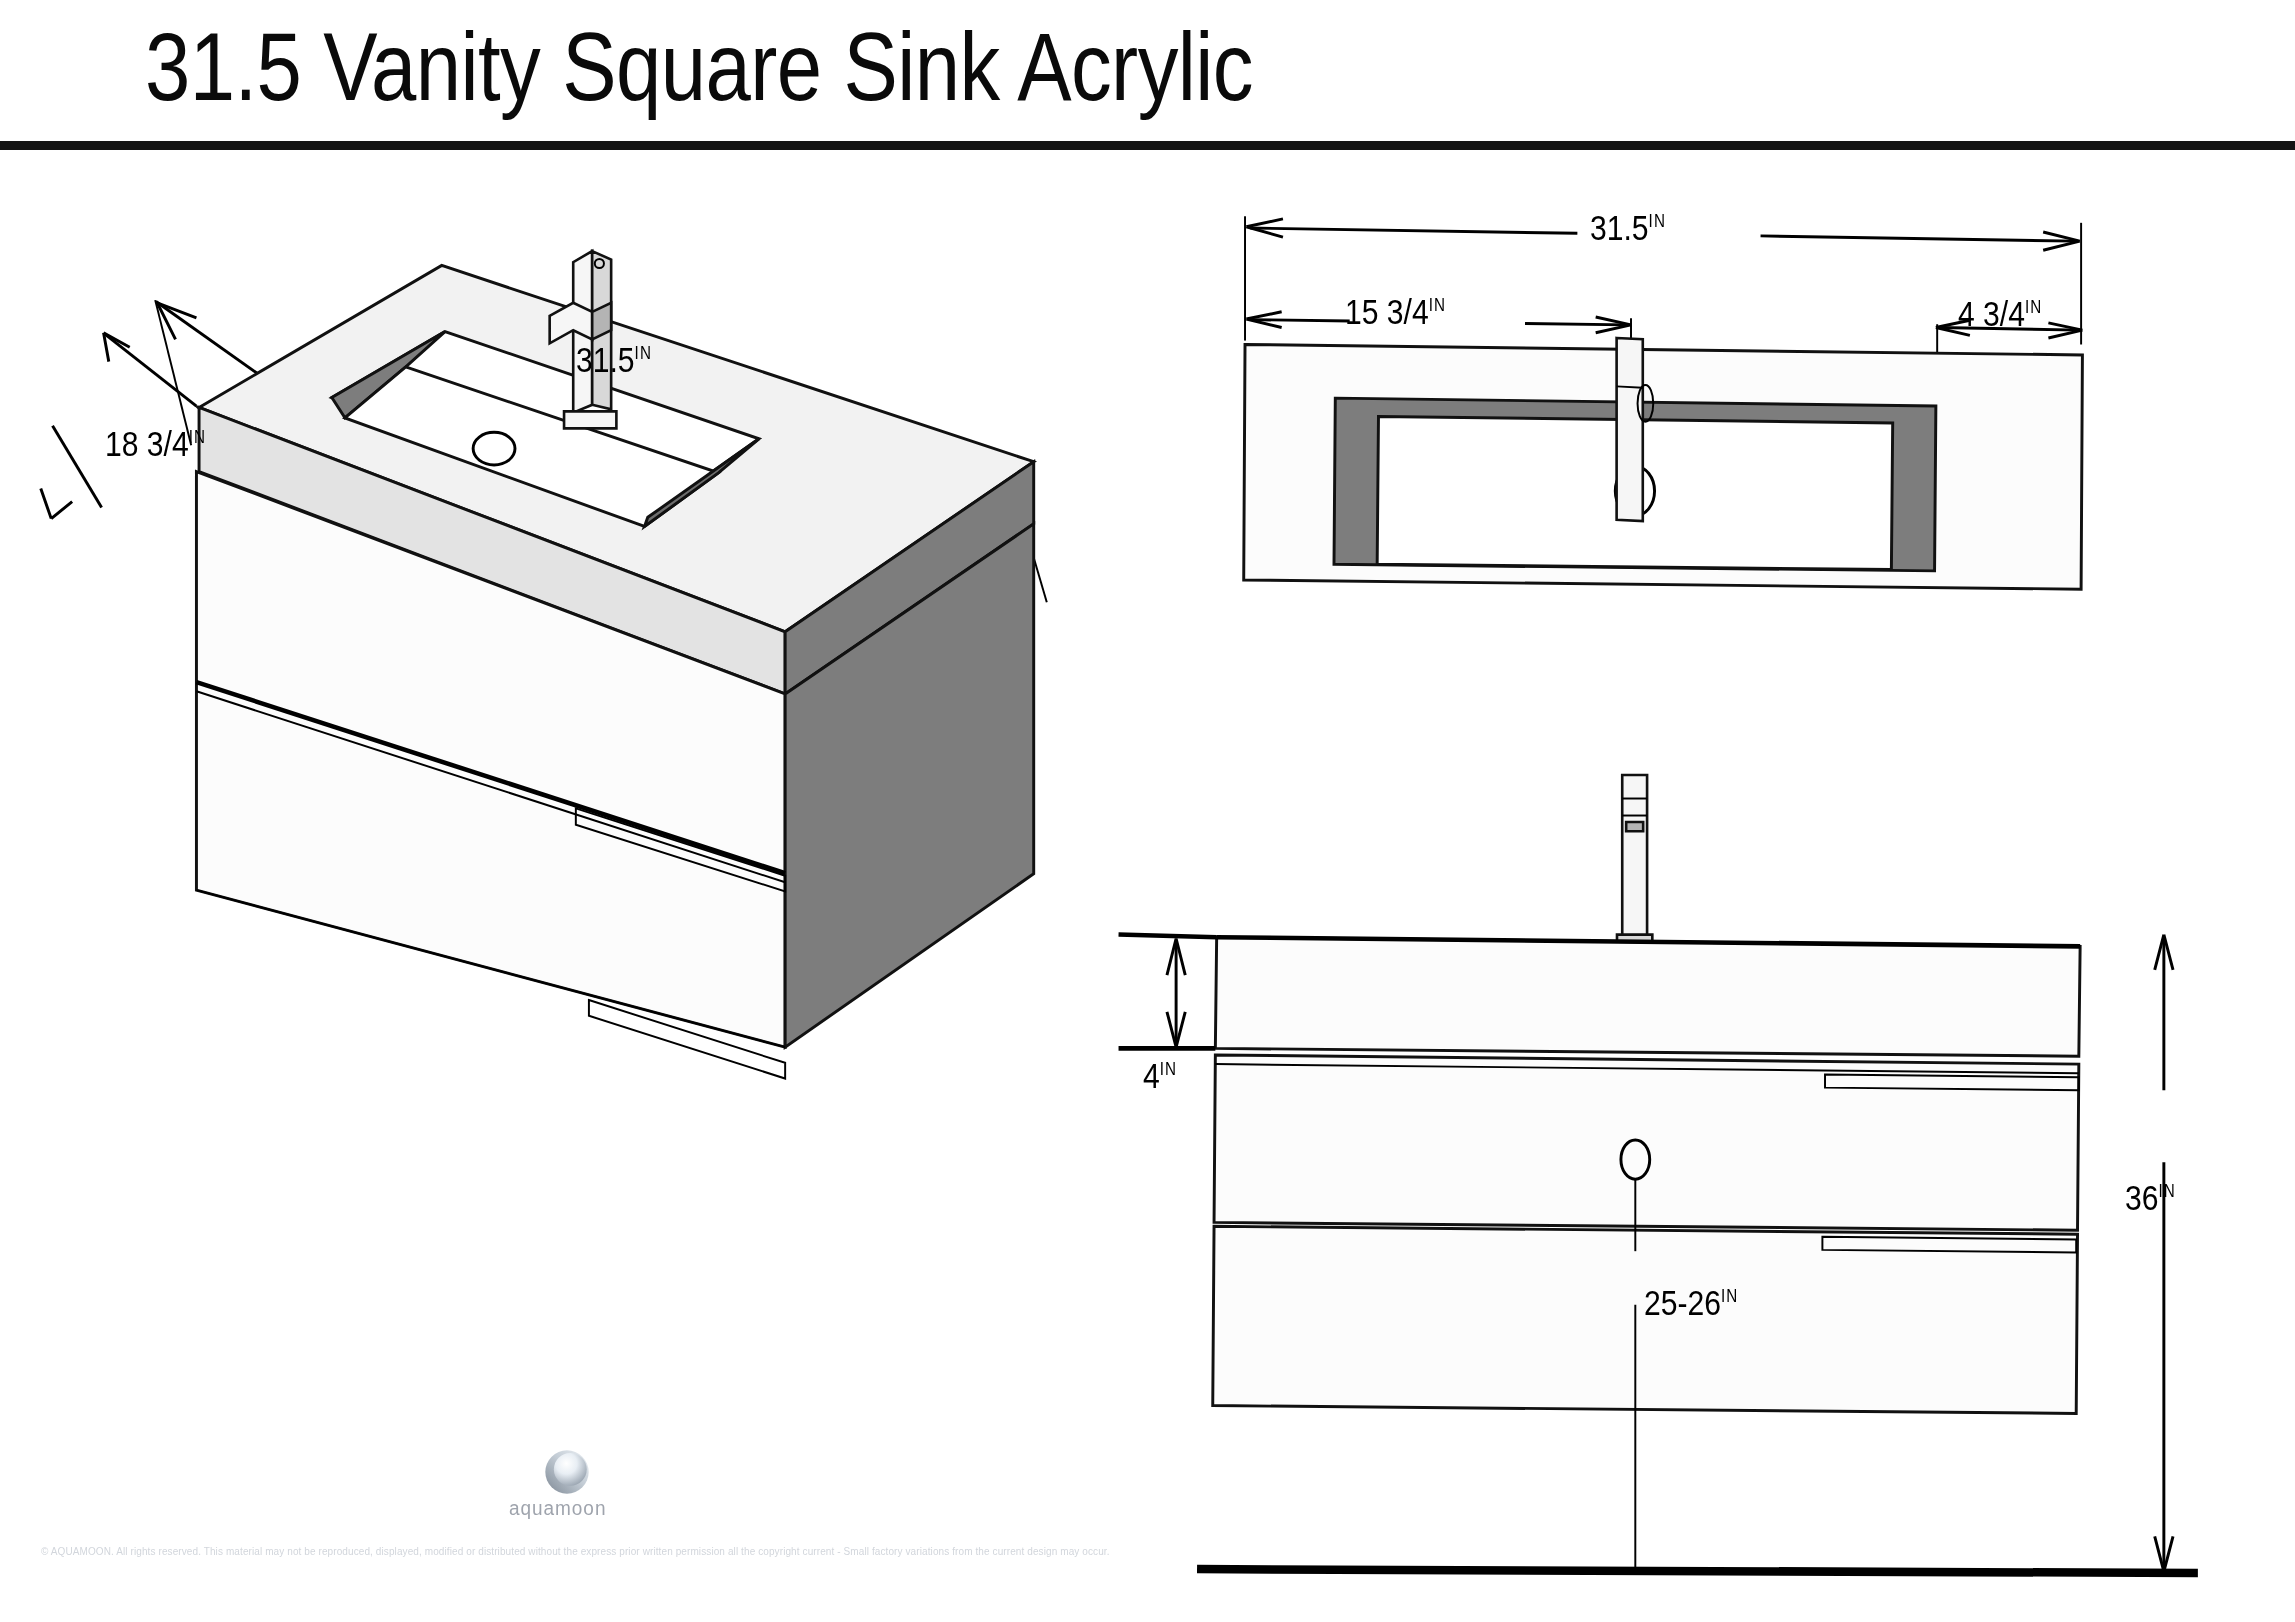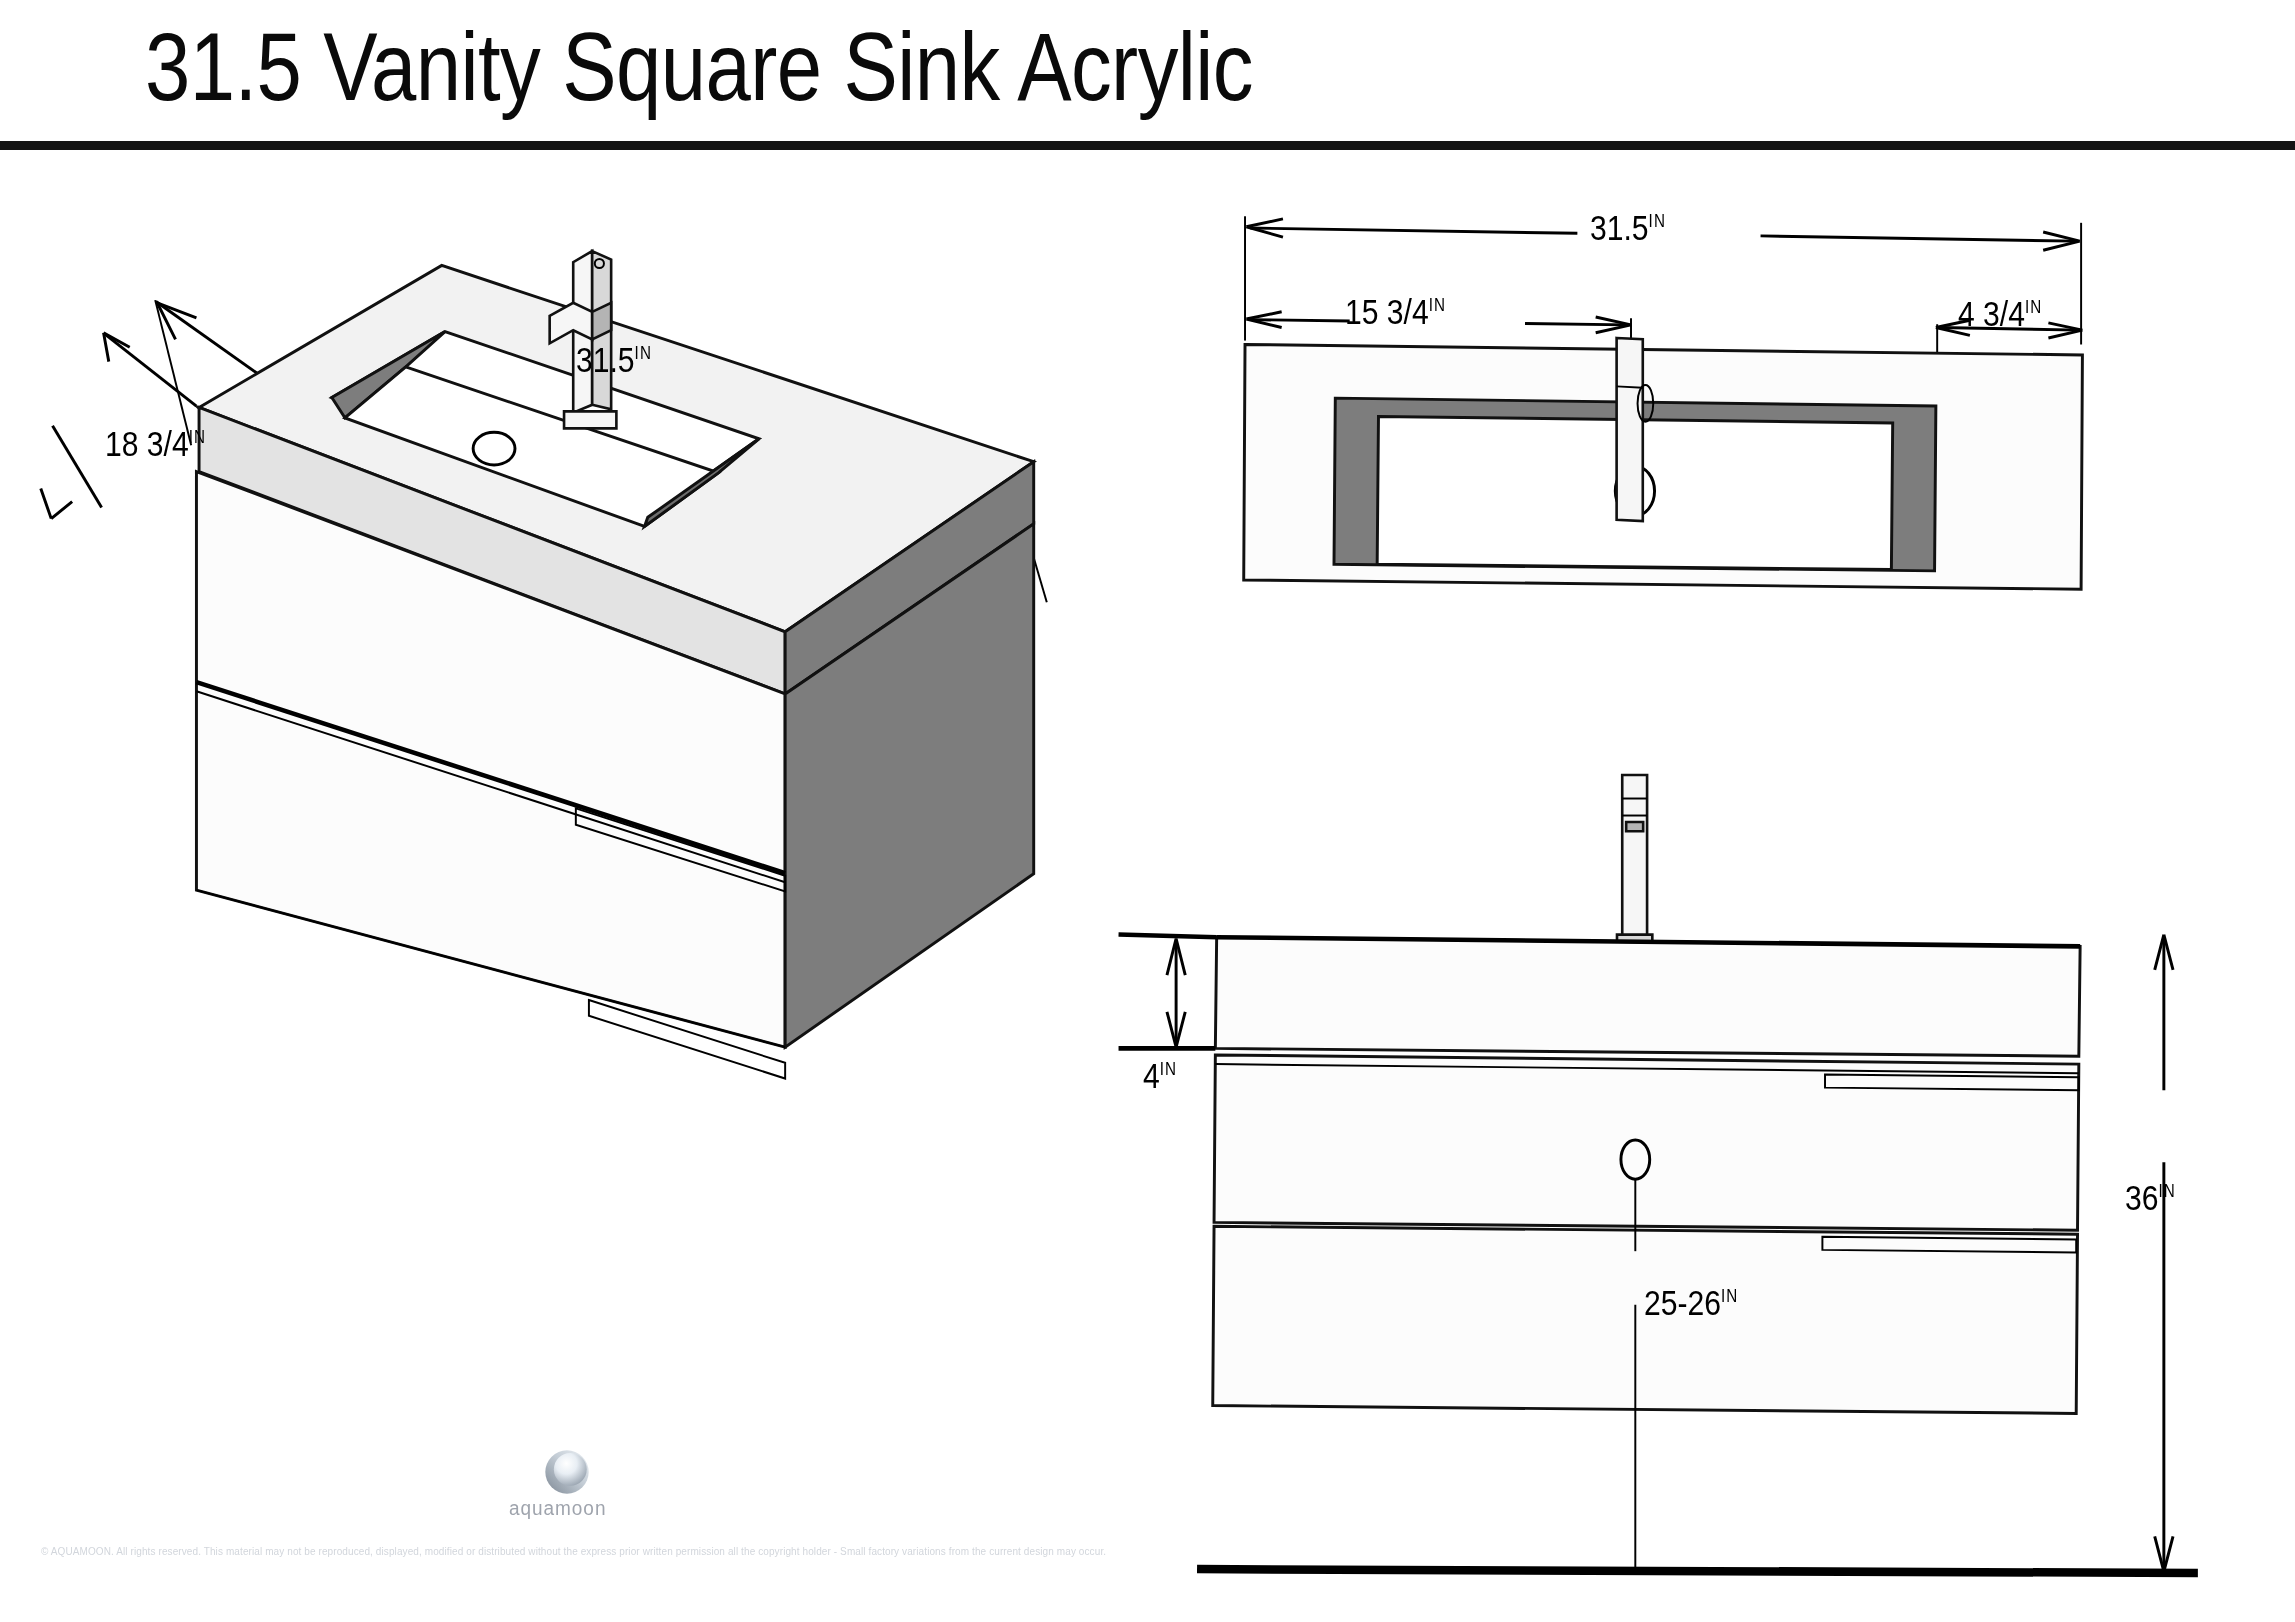--- a/index.html
+++ b/index.html
@@ -246,18 +246,18 @@
           <stop offset="100%" stop-color="#eef2f6"></stop>
         </linearGradient>
       </defs>
       <circle cx="35" cy="35" r="33" fill="url(#ringGrad)"></circle>
       <circle cx="40" cy="31" r="25" fill="url(#sphereGrad)"></circle>
     </svg>
     <div id="logo-word">aquamoon</div>
   </div>
 
   <div id="copyright">
-    <span>© AQUAMOON. All rights reserved. This material may not be reproduced, displayed, modified or distributed without the express prior written permission all the copyright holder - Small factory variations from the</span>
+    <span>© AQUAMOON. All rights reserved. This material may not be reproduced, displayed, modified or distributed without the express prior written permission all the copyright current - Small factory variations from the</span>
     <span>current design may occur.</span>
   </div>
 
 </div>
 
 
 </body></html>

